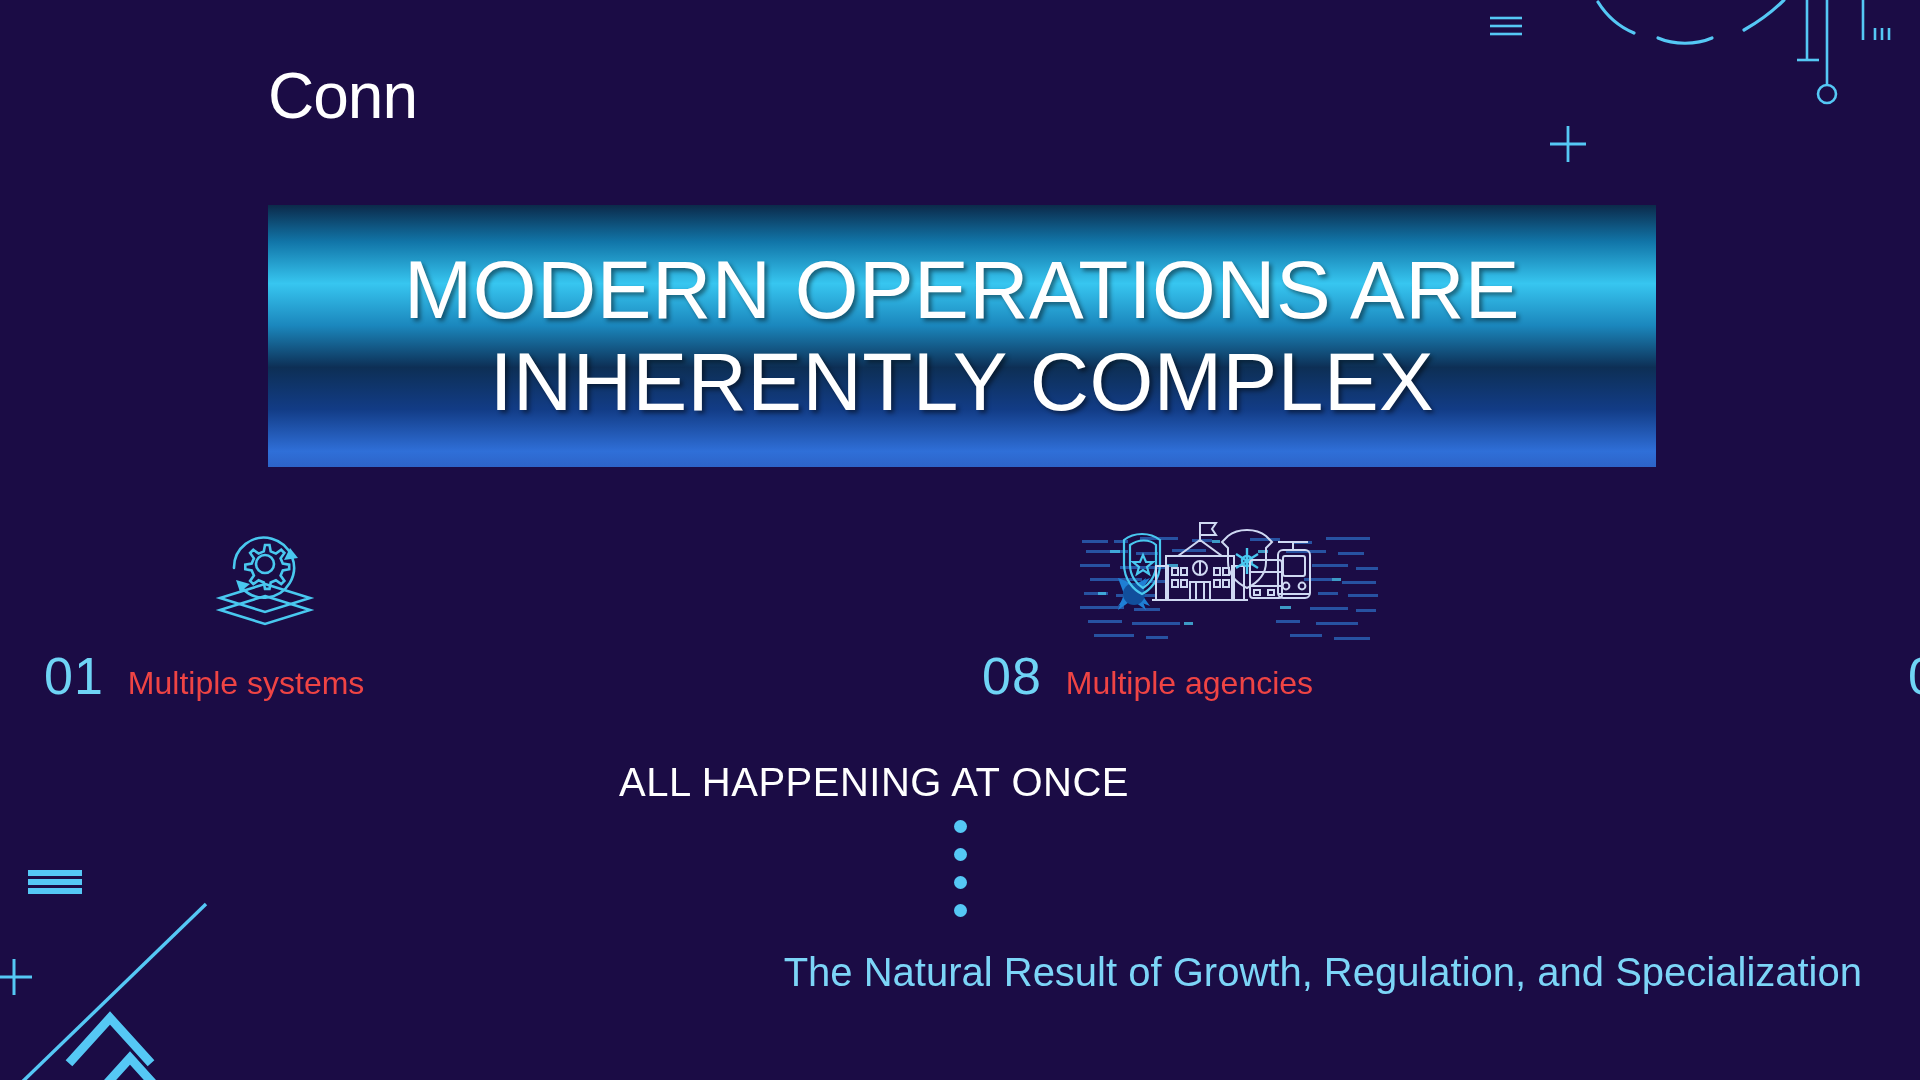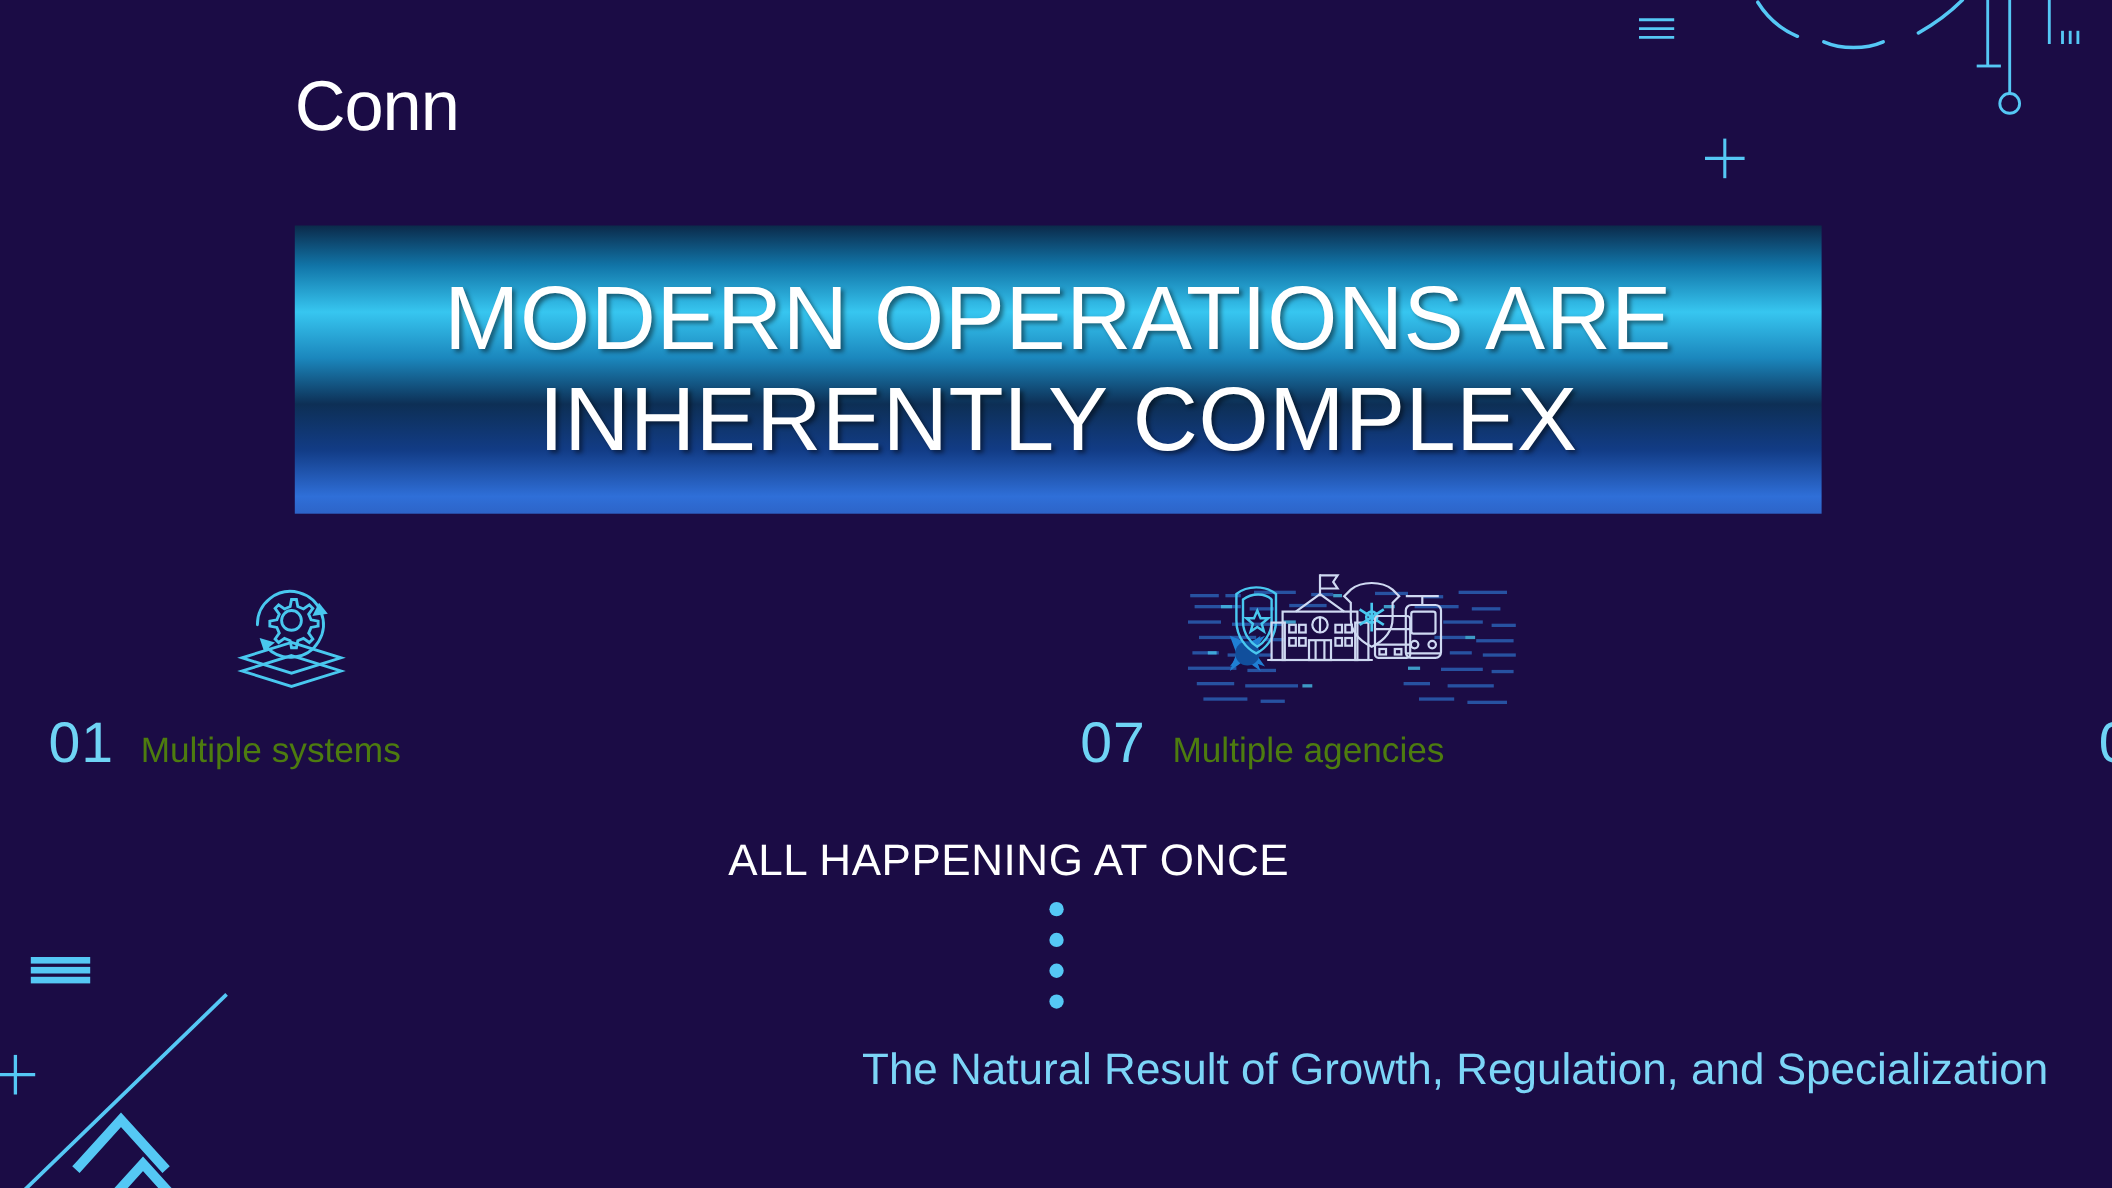--- a/index.html
+++ b/index.html
@@ -61,21 +61,21 @@
     position:absolute; left:0; top:510px; width:1920px; height:210px;
   }
   .pillar { position:absolute;text-decoration:underline; }
   .pillar-icon { position:absolute; }
   .pillar-foot { position:absolute; display:flex; align-items:baseline; white-space:nowrap; }
   .pillar-num {
     color:#6fd4f5; font-size:52px; font-weight:400; line-height:1;
     letter-spacing:1px;
   }
   .pillar-label {
-    color:#4d7c0f; font-size:32px; font-weight:400; line-height:1;
+    color:#ef4444; font-size:32px; font-weight:400; line-height:1;
     margin-left:24px;
   }
 
   
   #pillar-1 { left:0px;    top:0px; width:470px; height:200px; }
   #pillar-2 { left:470px;  top:0px; width:470px; height:200px; }
   #pillar-3 { left:940px;  top:0px; width:490px; height:200px; }
   #pillar-4 { left:1430px; top:0px; width:490px; height:200px; }
 
   #icon-1 { left:212px; top:12px; }
@@ -85,21 +85,21 @@
   #foot-2 { left:512px; top:140px; }
   #foot-3 { left:968px; top:140px; }
 
   
   #noise-layer { position:absolute; left:1080px; top:534px; width:300px; height:118px; opacity:0.95; }
 
   
   #all-at-once {
     position:absolute; left:0; top:760px; width:1748px;
     text-align:center;
-    color:#ffffff; font-size:40px; font-weight:400; letter-spacing:0.5px;margin-left:43px;
+    color:#ffffff; font-size:40px; font-weight:400; letter-spacing:0.5px;
   }
   #dots {
     position:absolute; left:0; top:820px; width:1920px;
     display:flex; flex-direction:column; align-items:center; gap:15px;
   }
   .dot { width:13px; height:13px; border-radius:50%; background:#55c8f5; }
 
   #tagline {
     position:absolute; left:0; top:950px; width:1862px;
     text-align:right;
@@ -337,21 +337,21 @@
             <line x1="211" y1="30" x2="211" y2="38"></line>
             <rect x="196" y="38" width="32" height="48" rx="5"></rect>
             <rect x="201" y="44" width="22" height="20" rx="2"></rect>
             <circle cx="204" cy="74" r="3.4"></circle>
             <circle cx="220" cy="74" r="3.4"></circle>
             <line x1="196" y1="82" x2="228" y2="82"></line>
           </g>
         </svg>
       </div>
       <div class="pillar-foot" id="foot-2">
-        <span class="pillar-num">07</span>
+        <span class="pillar-num">08</span>
         <span class="pillar-label">Multiple agencies</span>
       </div>
     </div>
 
     <div class="pillar" id="pillar-3">
 
       <div class="pillar-foot" id="foot-3">
         <span class="pillar-num">03</span>
 
       </div>

